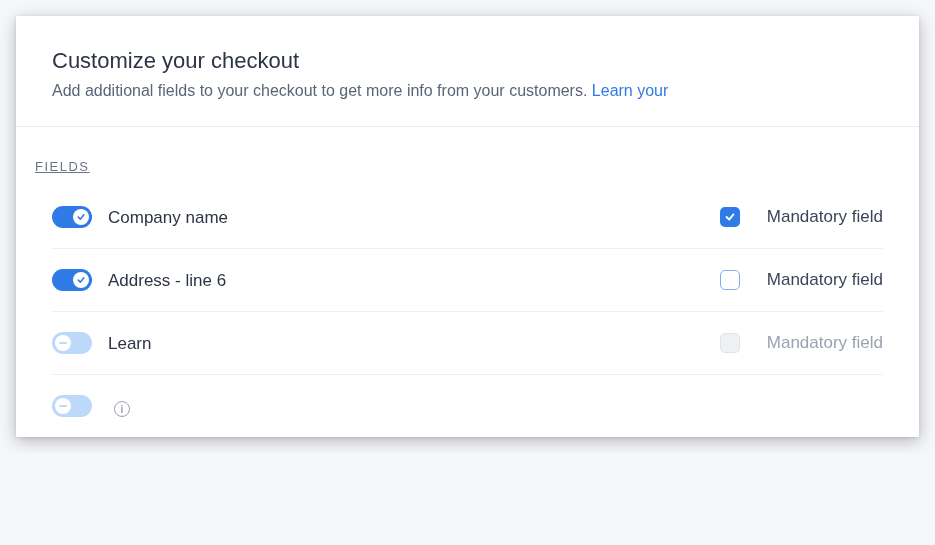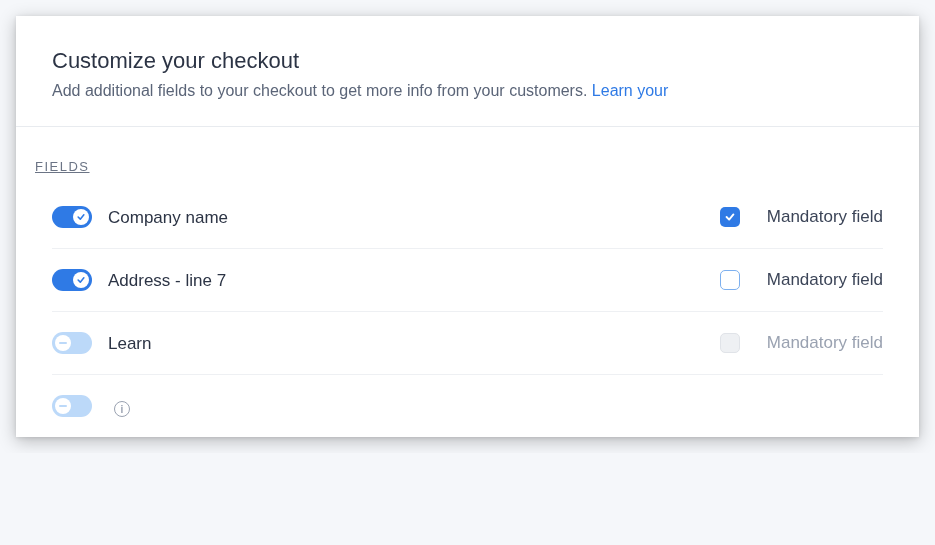--- a/index.html
+++ b/index.html
@@ -214,21 +214,21 @@
 
   <div class="field-row">
     <div class="field-left">
       <div class="toggle toggle-on">
         <div class="toggle-knob">
           <svg class="knob-check" viewBox="0 0 14 14">
             <path d="M3 7 L6 10 L11 4" stroke="#2f7ae5" stroke-width="2.2" fill="none" stroke-linecap="round" stroke-linejoin="round"></path>
           </svg>
         </div>
       </div>
-      <span class="field-label">Address - line 7</span>
+      <span class="field-label">Address - line 6</span>
     </div>
     <div class="field-right">
       <div class="checkbox checkbox-unchecked"></div>
       <span class="mandatory-label">Mandatory field</span>
     </div>
   </div>
 
   <hr class="row-divider">
 
   <div class="field-row">

